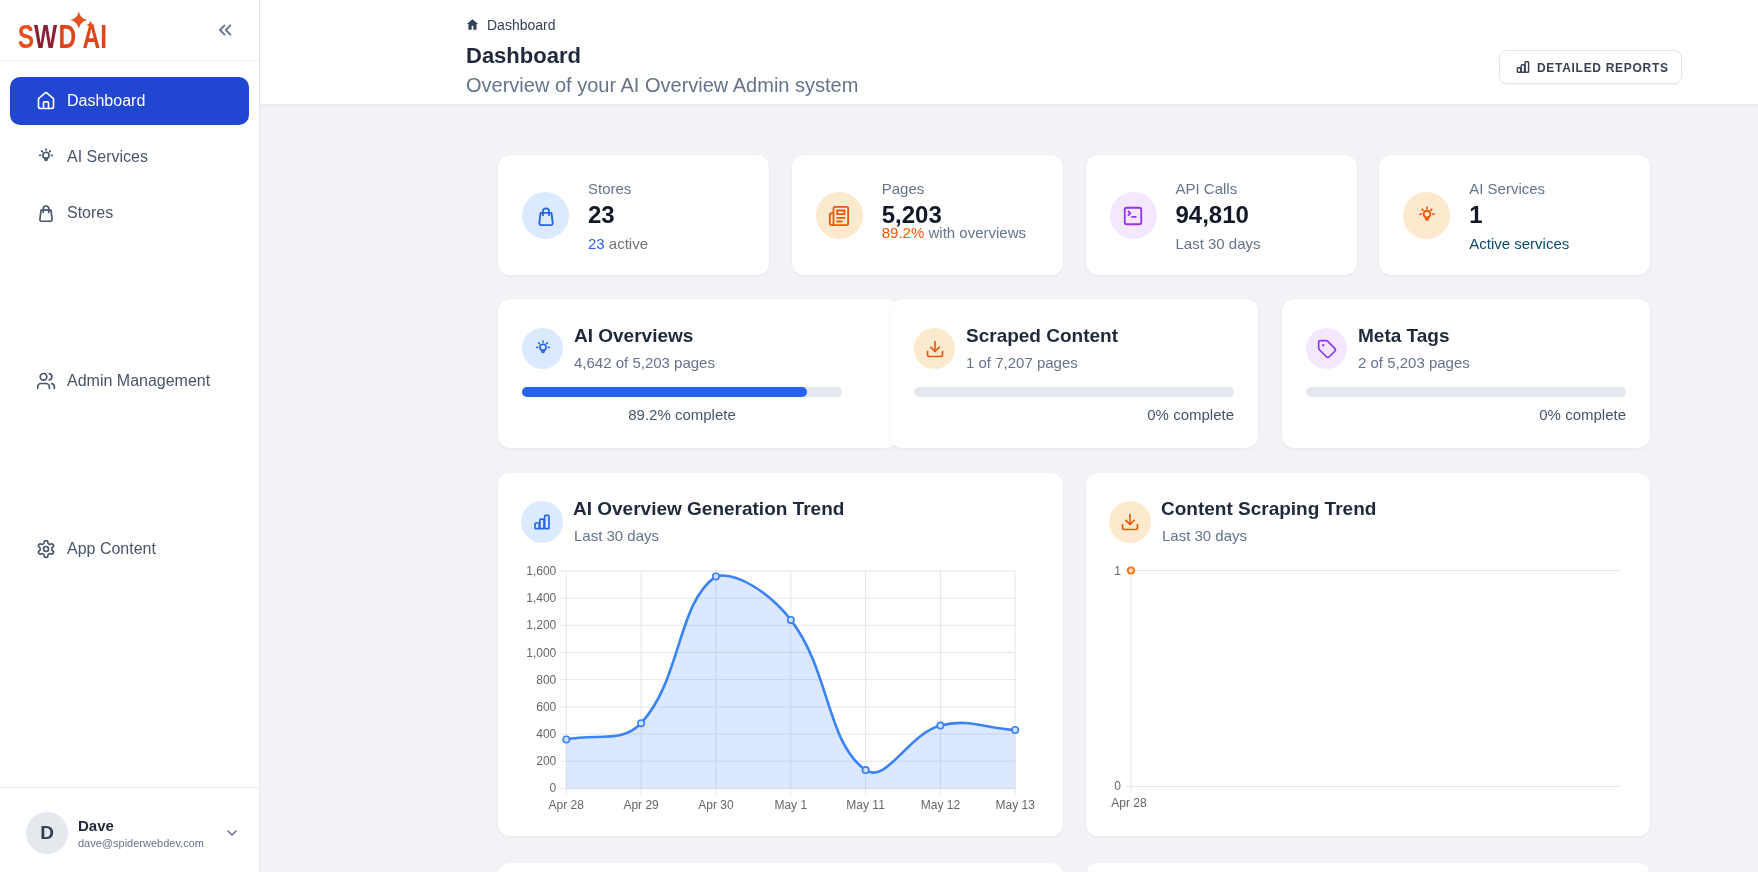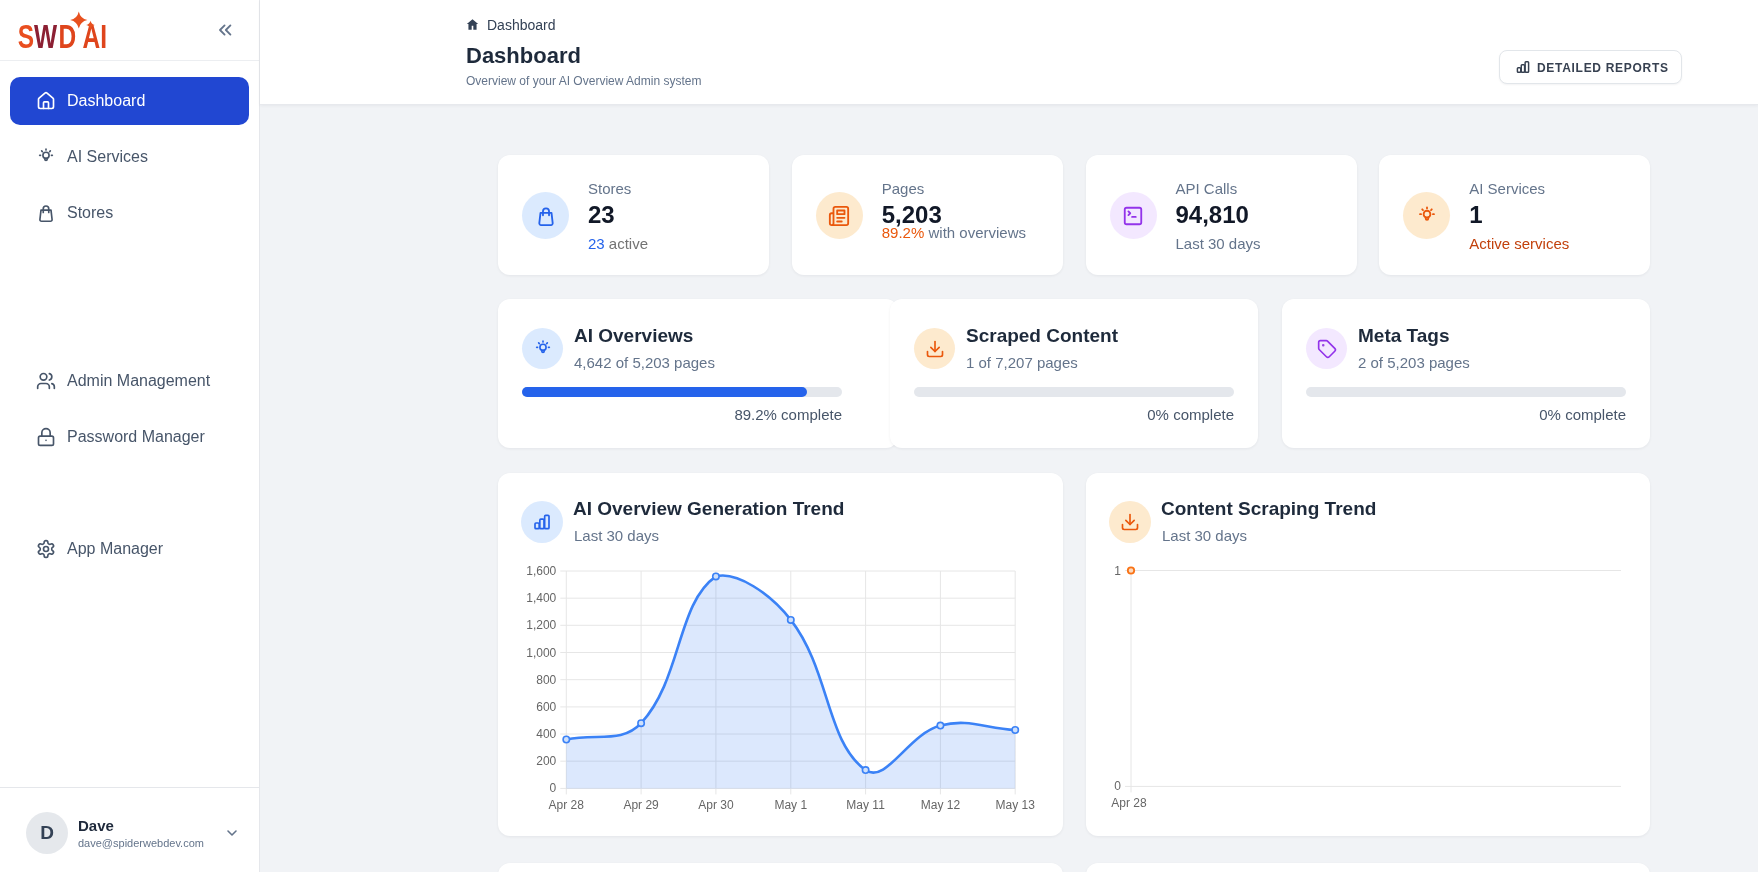--- a/index.html
+++ b/index.html
@@ -77,51 +77,43 @@
     </div>
   <div class="nav-item" style="top:357px">
       <svg width="20" height="20" viewBox="0 0 24 24" fill="none" stroke="#475569" stroke-width="2" stroke-linecap="round" stroke-linejoin="round">
         <path d="M16 21v-2a4 4 0 0 0-4-4H6a4 4 0 0 0-4 4v2"></path>
         <circle cx="9" cy="7" r="4"></circle>
         <path d="M22 21v-2a4 4 0 0 0-3-3.87"></path>
         <path d="M16 3.13a4 4 0 0 1 0 7.75"></path>
       </svg>
       <span>Admin Management</span>
     </div>
-  <div class="nav-item" style="top:413px">
-      <svg width="20" height="20" viewBox="0 0 24 24" fill="none" stroke="#475569" stroke-width="2" stroke-linecap="round" stroke-linejoin="round">
-        <rect width="18" height="11" x="3" y="11" rx="2" ry="2"></rect>
-        <path d="M7 11V7a5 5 0 0 1 10 0v4"></path>
-        <path d="M12 16v.01"></path>
-      </svg>
-      <span>Password Manager</span>
-    </div>
   <div class="nav-item" style="top:525px">
       <svg width="20" height="20" viewBox="0 0 24 24" fill="none" stroke="#475569" stroke-width="2" stroke-linecap="round" stroke-linejoin="round">
         <path d="M12.22 2h-.44a2 2 0 0 0-2 2v.18a2 2 0 0 1-1 1.73l-.43.25a2 2 0 0 1-2 0l-.15-.08a2 2 0 0 0-2.73.73l-.22.38a2 2 0 0 0 .73 2.73l.15.1a2 2 0 0 1 1 1.72v.51a2 2 0 0 1-1 1.74l-.15.09a2 2 0 0 0-.73 2.73l.22.38a2 2 0 0 0 2.73.73l.15-.08a2 2 0 0 1 2 0l.43.25a2 2 0 0 1 1 1.73V20a2 2 0 0 0 2 2h.44a2 2 0 0 0 2-2v-.18a2 2 0 0 1 1-1.73l.43-.25a2 2 0 0 1 2 0l.15.08a2 2 0 0 0 2.73-.73l.22-.39a2 2 0 0 0-.73-2.73l-.15-.08a2 2 0 0 1-1-1.74v-.5a2 2 0 0 1 1-1.74l.15-.09a2 2 0 0 0 .73-2.73l-.22-.38a2 2 0 0 0-2.73-.73l-.15.08a2 2 0 0 1-2 0l-.43-.25a2 2 0 0 1-1-1.73V4a2 2 0 0 0-2-2z"></path>
         <circle cx="12" cy="12" r="3"></circle>
       </svg>
-      <span>App Manager</span>
+      <span>App Content</span>
     </div>
   <div style="position:absolute;left:0;top:787px;width:259px;border-top:1px solid #e5e7eb;height:1px"></div>
   <div class="iconcircle" style="left:26px;top:812px;width:42px;height:42px;background:#e5e8ec;color:#334155;font-size:19px;font-weight:700">D</div>
   <div class="abs" style="left:78px;top:817px;font-size:15px;font-weight:700;color:#1e293b">Dave</div>
   <div class="abs" style="left:78px;top:837px;font-size:11px;color:#64748b">dave@spiderwebdev.com</div>
   <svg width="16" height="16" viewBox="0 0 24 24" style="position:absolute;left:224px;top:825px" fill="none" stroke="#64748b" stroke-width="2.4" stroke-linecap="round" stroke-linejoin="round">
       <path d="m6 9 6 6 6-6"></path>
     </svg>
 </div>
 
 <div id="header">
   <svg width="13" height="13" viewBox="0 0 24 24" style="position:absolute;left:206px;top:18px" fill="#334155">
       <path d="M12 2.1 1.5 11h3v10.5h6v-7h3v7h6V11h3L12 2.1z"></path>
     </svg>
   <div class="abs" style="left:227px;top:17px;font-size:14px;color:#334155">Dashboard</div>
   <div class="abs" style="left:206px;top:43px;font-size:22px;font-weight:700;color:#1e2a3b">Dashboard</div>
-  <div class="abs" style="left:206px;top:74px;font-size:12px;color:#64748b">Overview of your AI Overview Admin system</div>
+  <div class="abs" style="left:206px;top:74px;font-size:20px;color:#64748b">Overview of your AI Overview Admin system</div>
   <div class="abs" style="left:1239px;top:50px;width:183px;height:34px;border:1px solid #e2e6ea;border-radius:8px;background:#fff;box-shadow:0 1px 2px rgba(15,23,42,0.05)"></div>
   <svg width="16" height="16" viewBox="0 0 24 24" fill="none" stroke="#374151" stroke-width="2.2" stroke-linecap="round" stroke-linejoin="round" style="position:absolute;left:1255px;top:59px">
       <rect x="3.6" y="13.2" width="5" height="6.8" rx="1.2"></rect>
       <rect x="9.4" y="8.6" width="5" height="11.4" rx="1.2"></rect>
       <rect x="15.2" y="4" width="5.2" height="16" rx="1.2"></rect>
     </svg>
   <div class="abs" style="left:1277px;top:61px;font-size:12px;font-weight:700;letter-spacing:0.7px;color:#374151">DETAILED REPORTS</div>
 </div>
 <div class="card" style="left:498.0px;top:155px;width:271px;height:120px">
   <div class="iconcircle" style="left:24px;top:37px;width:47px;height:47px;background:#dbeafe">
@@ -166,40 +158,40 @@
         <path d="M10.6 13.4v1.3a1.4 1.4 0 0 0 2.8 0v-1.3"></path>
         <path d="M12 2.6v1.1"></path>
         <path d="M6.8 4.7l.8.8"></path>
         <path d="M17.2 4.7l-.8.8"></path>
         <path d="M4.4 10h1.1"></path>
         <path d="M18.5 10h1.1"></path>
       </svg>
     </div>
   <div class="abs" style="left:90px;top:25px"><span class="lbl">AI Services</span></div>
   <div class="abs num" style="left:90px;top:46px">1</div>
-  <div class="abs" style="left:90px;top:80px;font-size:15px"><span style="color:#c2410c">Active services</span></div>
+  <div class="abs" style="left:90px;top:80px;font-size:15px"><span style="color:#0c4a6e">Active services</span></div>
 </div>
 <div class="card" style="left:498px;top:299px;width:400px;height:149px">
   <div class="iconcircle" style="left:24px;top:29px;width:41px;height:41px;background:#dbeafe">
       <svg width="20" height="20" viewBox="0 0 24 24" fill="none" stroke="#2563eb" stroke-width="2" stroke-linecap="round" stroke-linejoin="round">
         <circle cx="12" cy="10" r="3.7"></circle>
         <path d="M10.6 13.4v1.3a1.4 1.4 0 0 0 2.8 0v-1.3"></path>
         <path d="M12 2.6v1.1"></path>
         <path d="M6.8 4.7l.8.8"></path>
         <path d="M17.2 4.7l-.8.8"></path>
         <path d="M4.4 10h1.1"></path>
         <path d="M18.5 10h1.1"></path>
       </svg>
     </div>
   <div class="abs ctitle" style="left:76px;top:26px">AI Overviews</div>
   <div class="abs lbl" style="left:76px;top:55px;font-size:15px">4,642 of 5,203 pages</div>
   <div class="track" style="left:24px;top:88px;width:320px">
       <div class="fill" style="width:285px"></div>
     </div>
-  <div class="abs" style="left:24px;top:107px;width:320px;text-align:right;font-size:15px;color:#475569">89.2% complete</div>
+  <div class="abs" style="left:24px;top:107px;width:320px;text-align:center;font-size:15px;color:#475569">89.2% complete</div>
 </div>
 <div class="card" style="left:890px;top:299px;width:368px;height:149px">
   <div class="iconcircle" style="left:24px;top:29px;width:41px;height:41px;background:#fdeace">
       <svg width="20" height="20" viewBox="0 0 24 24" fill="none" stroke="#ea580c" stroke-width="2" stroke-linecap="round" stroke-linejoin="round">
         <path d="M12 15V3"></path>
         <path d="M21 15v4a2 2 0 0 1-2 2H5a2 2 0 0 1-2-2v-4"></path>
         <path d="m7 10 5 5 5-5"></path>
       </svg>
     </div>
   <div class="abs ctitle" style="left:76px;top:26px">Scraped Content</div>

